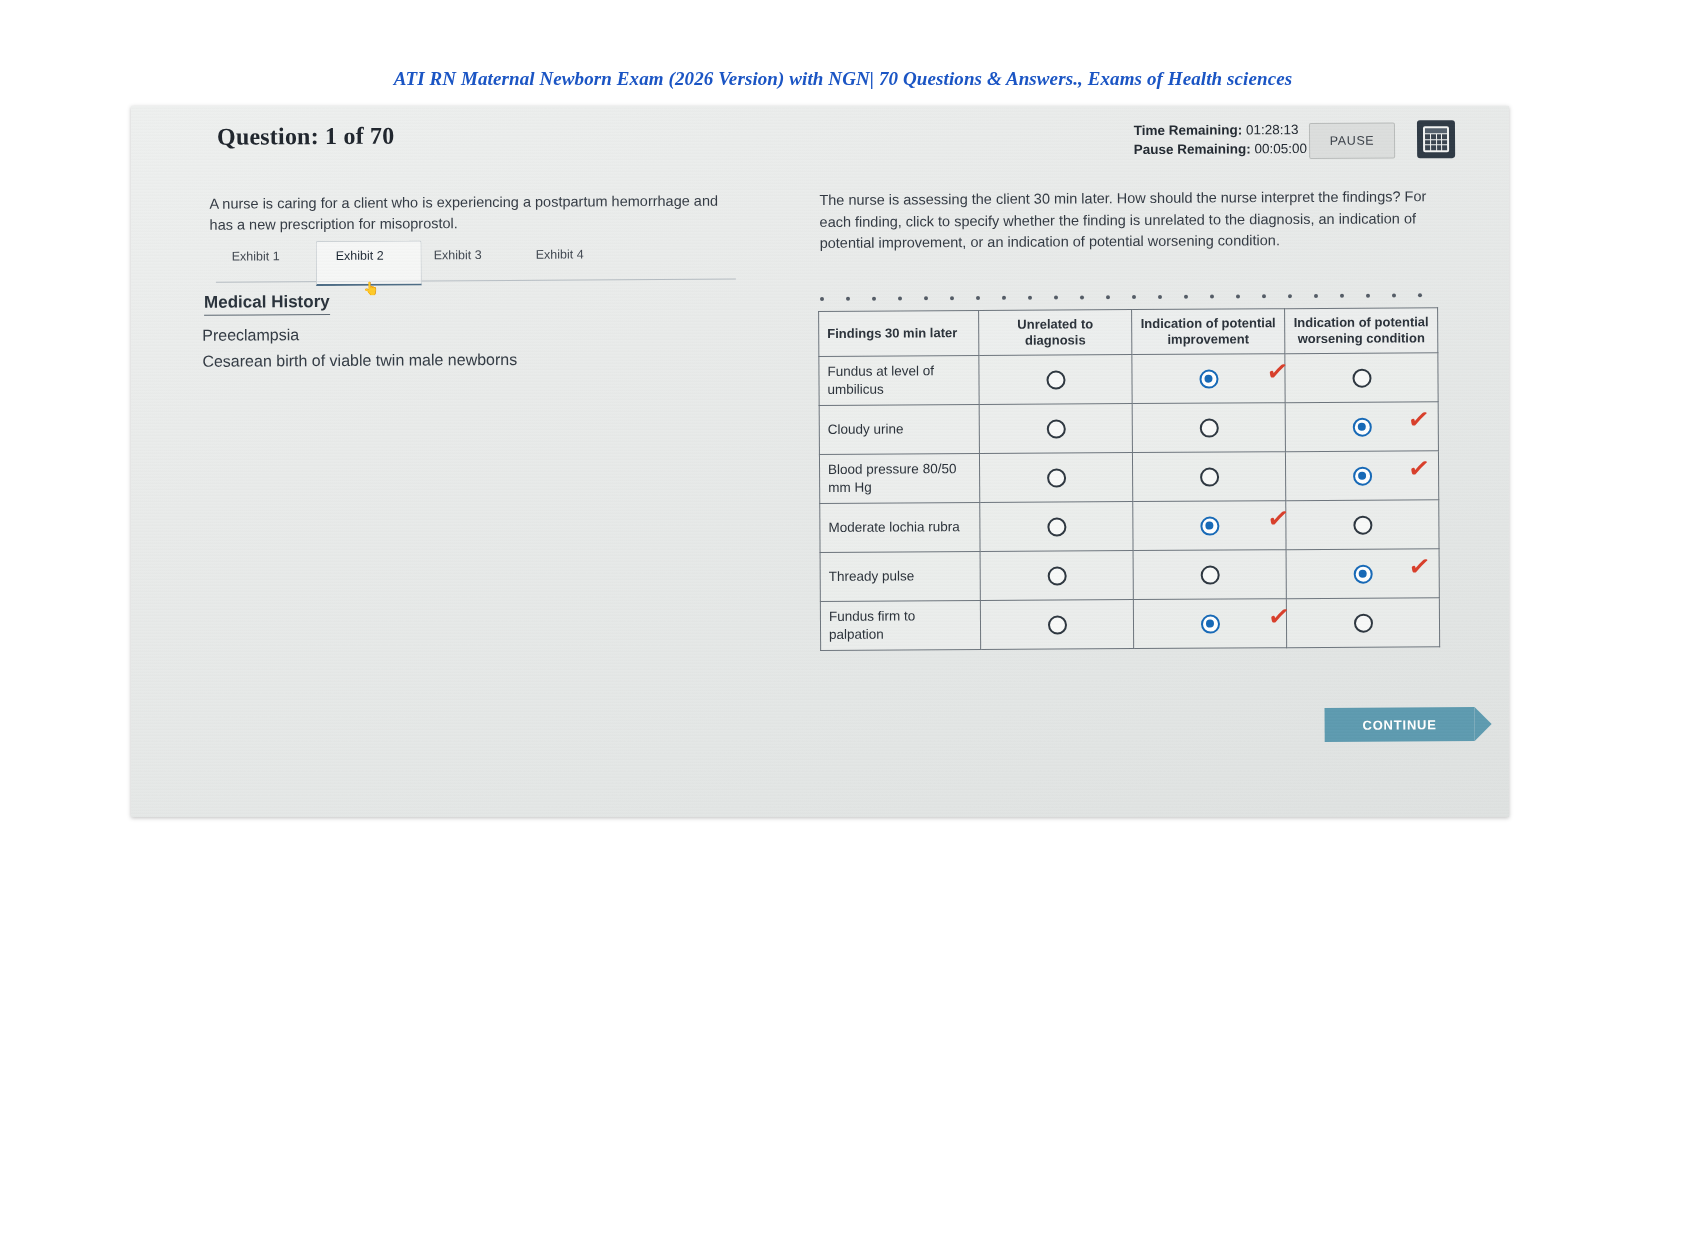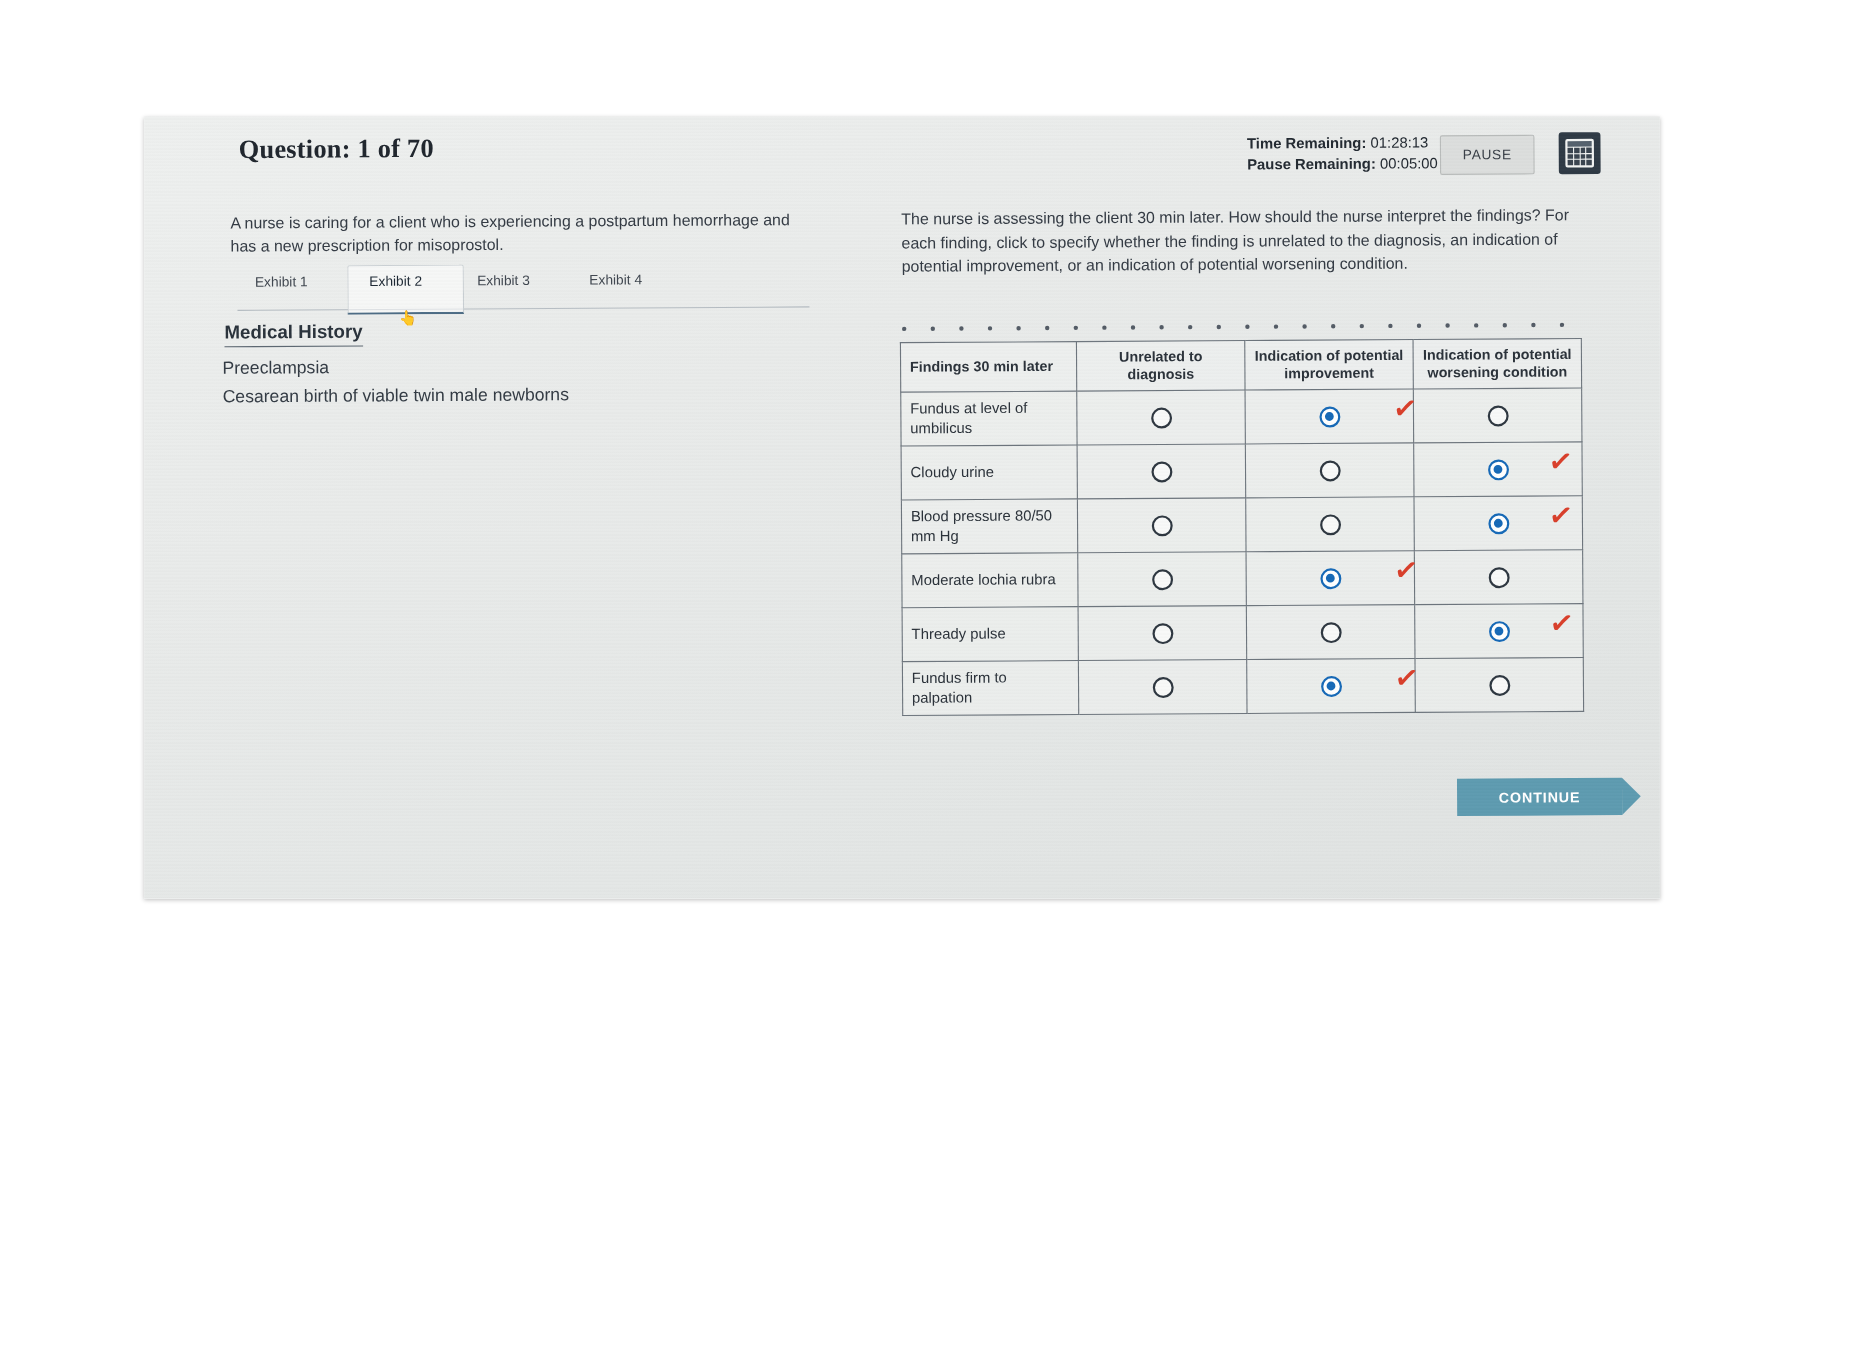--- a/index.html
+++ b/index.html
@@ -293,20 +293,21 @@
     border-left: 17px solid #5e9bb0;
     border-top: 17px solid transparent;
     border-bottom: 17px solid transparent;
   }
 </style>
 </head>
 <body>
 
 <div id="page">
 
+  <div id="doc-title">ATI RN Maternal Newborn Exam (2026 Version) with NGN| 70 Questions &amp; Answers., Exams of Health sciences</div>
 
   <div id="shot">
     <div class="tilt">
 
       <div class="q-header">Question: 1 of 70</div>
 
       <div class="timer-block">
         <div><span>Time Remaining:</span>
           <span class="val">01:28:13</span></div>
         <div><span>Pause Remaining:</span>

